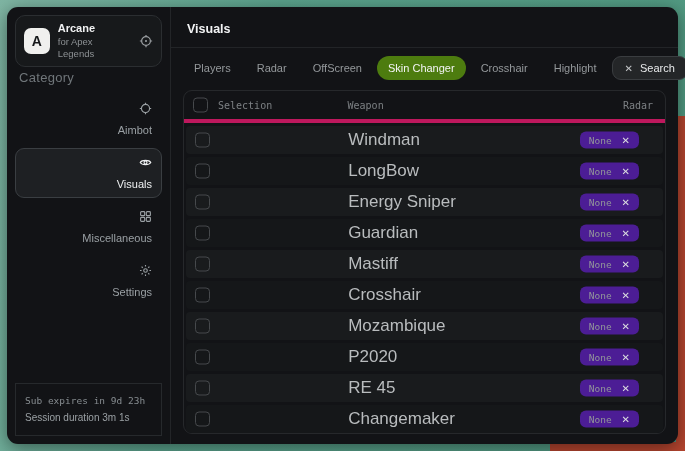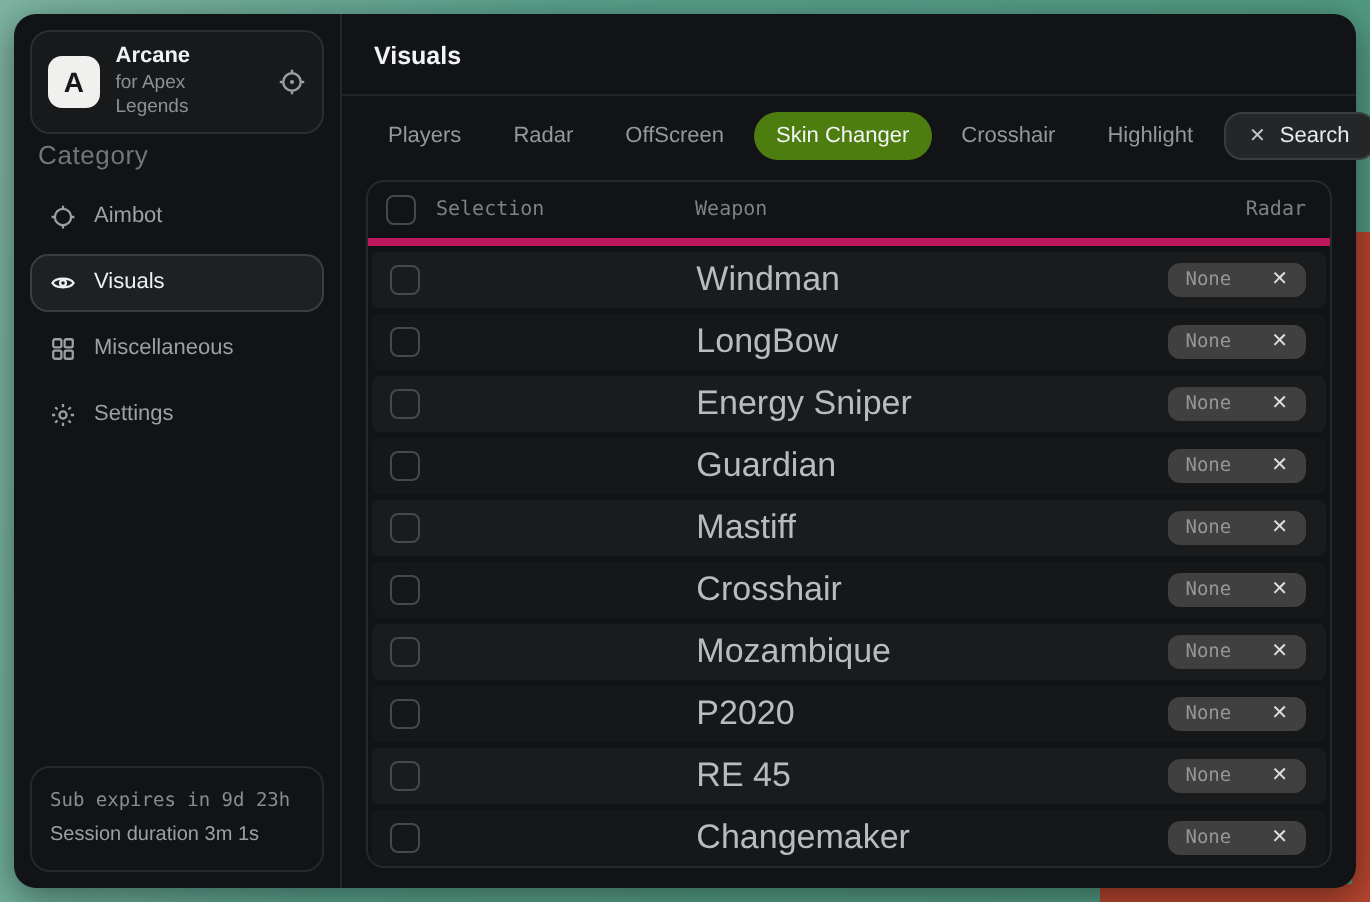--- a/index.html
+++ b/index.html
@@ -18,24 +18,24 @@
 
   
   .sidebar{width:164px;border-right:1px solid #232528;display:flex;flex-direction:column;padding:8px;box-sizing:border-box;}
   .side-card{border:1px solid #2b2e31;background:#17191b;border-radius:10px;padding:6px 8px;display:flex;align-items:center;gap:8px;}
   .logo{width:26px;height:26px;border-radius:7px;background:#f0f0ee;color:#16181a;font-weight:bold;font-size:14px;display:flex;align-items:center;justify-content:center;}
   .app-meta{display:flex;flex-direction:column;line-height:1.25;}
   .app-name{font-size:11px;font-weight:bold;color:#f0f1f2;}
   .app-sub{font-size:9.5px;color:#8d9194;}
   .side-card .icon-btn{margin-left:auto;color:#9a9ea1;display:flex;}
   .category{margin:3px 4px 7px;font-size:13px;color:#70767a;letter-spacing:.3px;}
-  .nav-item{display:flex;align-items:center;gap:9px;padding:7px 9px;margin:2px 0;color:#9aa0a4;font-size:11px;border-radius:9px;border:1px solid transparent;cursor:pointer;}
+  .nav-item{display:flex;align-items:flex-end;gap:9px;padding:7px 9px;margin:2px 0;color:#9aa0a4;font-size:11px;border-radius:9px;border:1px solid transparent;cursor:pointer;flex-direction:column;}
   .nav-item.active{background:#1e2023;border-color:#3a3e42;color:#eef0f1;}
   .nav-item svg{flex:0 0 auto;}
-  .side-footer{margin-top:auto;border:1px solid #26292c;border-radius:10px;padding:8px 9px;line-height:1.8;}
+  .side-footer{margin-top:auto;border:1px solid #26292c;border-radius:0;padding:8px 9px;line-height:1.8;}
   .sub-line{font-family:"DejaVu Sans Mono",monospace;font-size:9.5px;color:#878d91;}
   .sess-line{font-size:10px;color:#9aa0a4;}
 
   
   .main{flex:1;display:flex;flex-direction:column;min-width:0;}
   .main-titlebar{padding:12px 16px 10px;border-bottom:1px solid #222427;}
   .main-title{font-size:12.5px;font-weight:bold;color:#f2f3f4;}
   .tabs-bar{display:flex;align-items:center;gap:4px;padding:8px 12px 6px;}
   .tab{padding:6px 11px;font-size:11px;color:#94989b;border-radius:15px;cursor:pointer;white-space:nowrap;}
   .tab.active{background:#4d7c0f;color:#f4f5f6;}
@@ -47,21 +47,21 @@
   .mono{font-family:"DejaVu Sans Mono",monospace;}
   .th-sel{position:absolute;left:34px;top:50%;transform:translateY(-50%);font-size:10px;color:#7d8184;}
   .th-weapon{position:absolute;left:34%;top:50%;transform:translateY(-50%);font-size:10px;color:#7d8184;}
   .th-skin{position:absolute;right:12px;top:50%;transform:translateY(-50%);font-size:10px;color:#7d8184;}
   .rows{display:flex;flex-direction:column;row-gap:3px;padding:3px 2px;}
   .trow{position:relative;height:28px;border-radius:4px;background:#191b1d;}
   .trow:nth-child(even){background:#151719;}
   .cb{position:absolute;left:9px;top:50%;transform:translateY(-50%);width:13px;height:13px;border:1.5px solid #46494c;border-radius:4px;background:transparent;cursor:pointer;}
   .thead .cb{left:9px;}
   .weapon{position:absolute;left:34%;top:50%;transform:translateY(-50%);font-size:17px;color:#b9bcbe;}
-  .badge{position:absolute;right:10px;top:50%;transform:translateY(-50%);display:inline-flex;align-items:center;gap:20px;background:#404040;border-radius:6px;padding:3px 9px;cursor:pointer;}
+  .badge{position:absolute;right:24px;top:50%;transform:translateY(-50%);display:inline-flex;align-items:center;gap:10px;background:#4c1d95;border-radius:6px;padding:3px 9px;cursor:pointer;}
   .badge .val{font-family:"DejaVu Sans Mono",monospace;font-size:9.5px;color:#93979a;}
   .badge .x{color:#dcdee0;font-size:10px;line-height:1;}
   svg{display:block;}
 </style>
 </head>
 <body>
 
 <div class="red-right"></div>
 <div class="red-bottom"></div>
 

